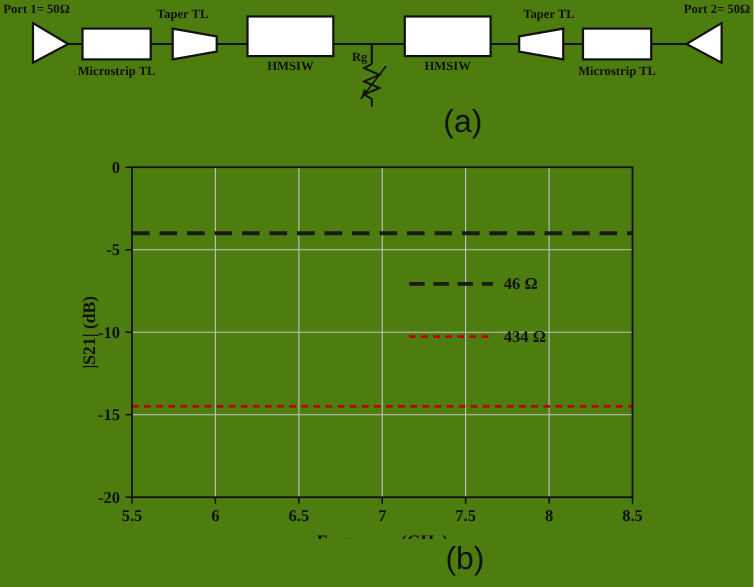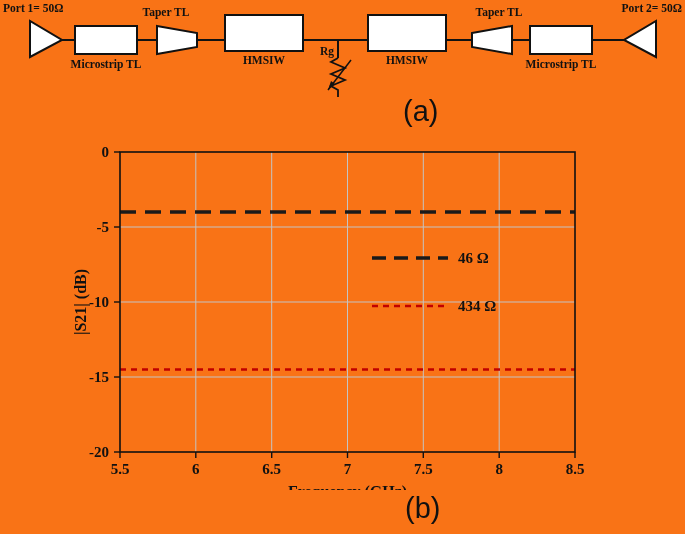--- a/index.html
+++ b/index.html
@@ -1,19 +1,19 @@
 <!DOCTYPE html>
 <html><head>
 <meta charset="utf-8">
 <style>
   html,body{margin:0;padding:0;background:#ffffff;}
   .page{
     position:relative;
     width:685px;height:534px;
-    background:#f97316;
+    background:#4d7c0f;
     font-family:"Liberation Serif", serif;
     overflow:hidden;
     text-align:center;
   }
   svg{display:block;}
   svg text{font-family:"Liberation Serif", serif;}
   .diag-label{font-weight:bold;font-size:11.5px;fill:#111;}
   .tick-label{font-weight:bold;font-size:15px;fill:#111;}
   .axis-title{font-weight:bold;font-size:16px;fill:#111;}
   .legend-label{font-weight:bold;font-size:15px;fill:#111;}

